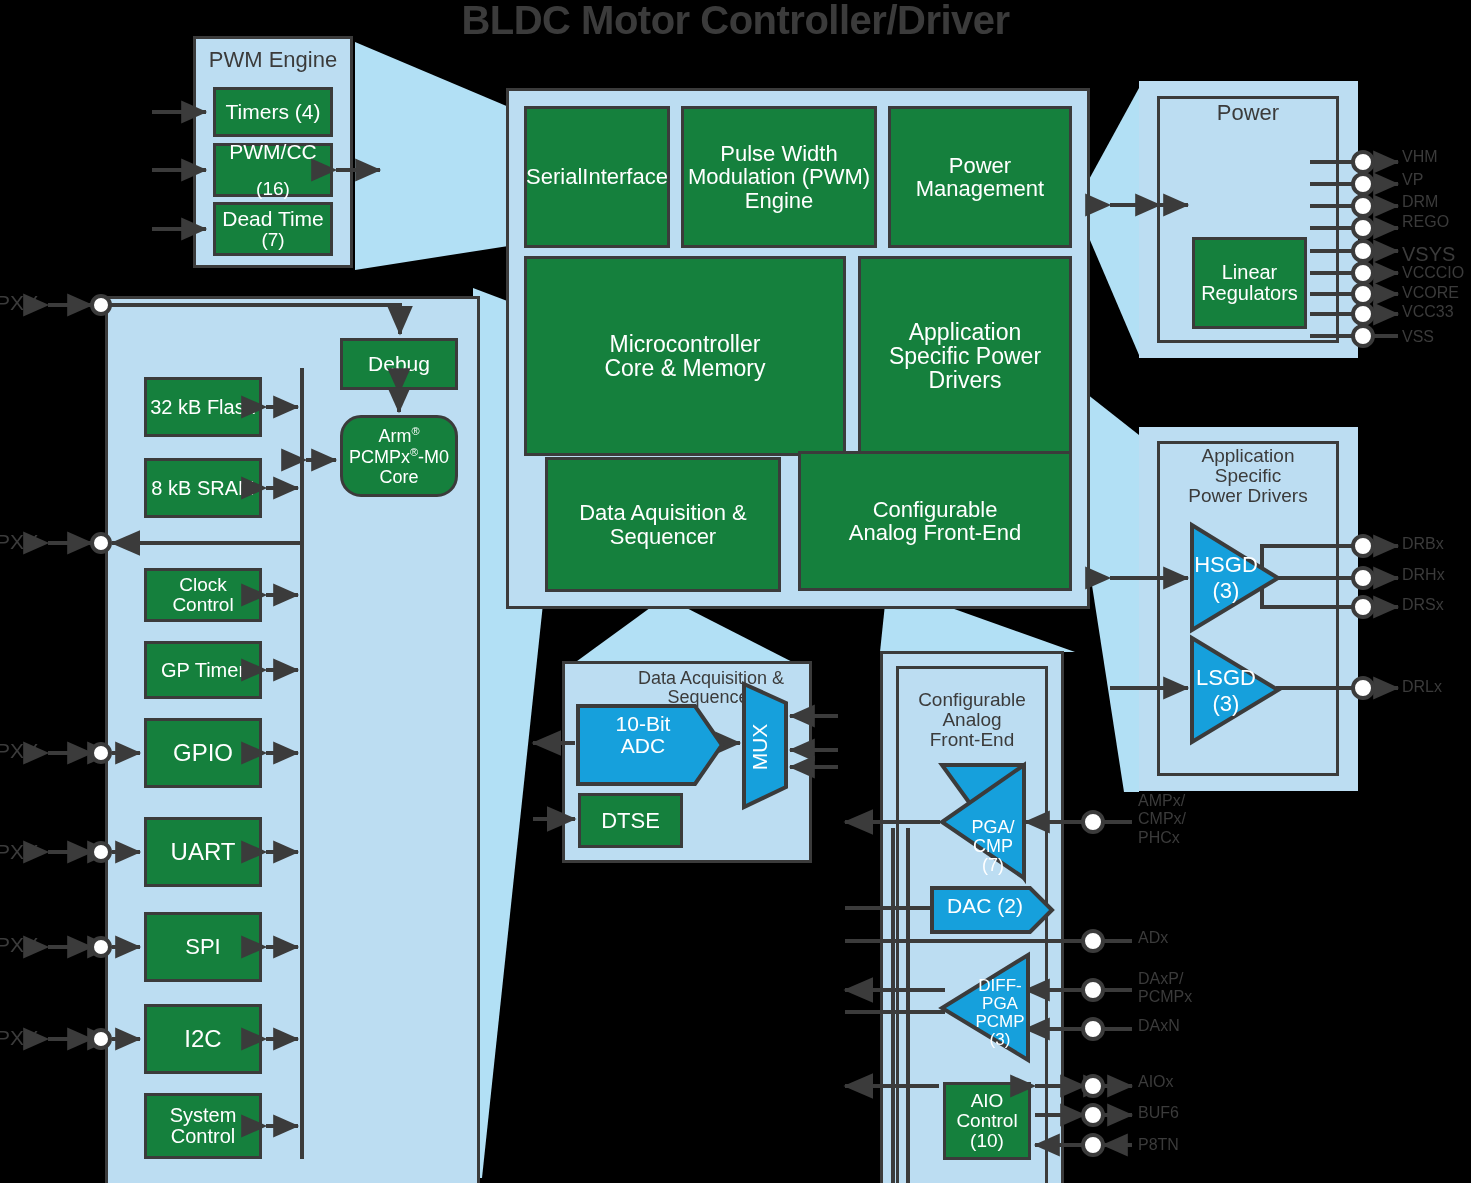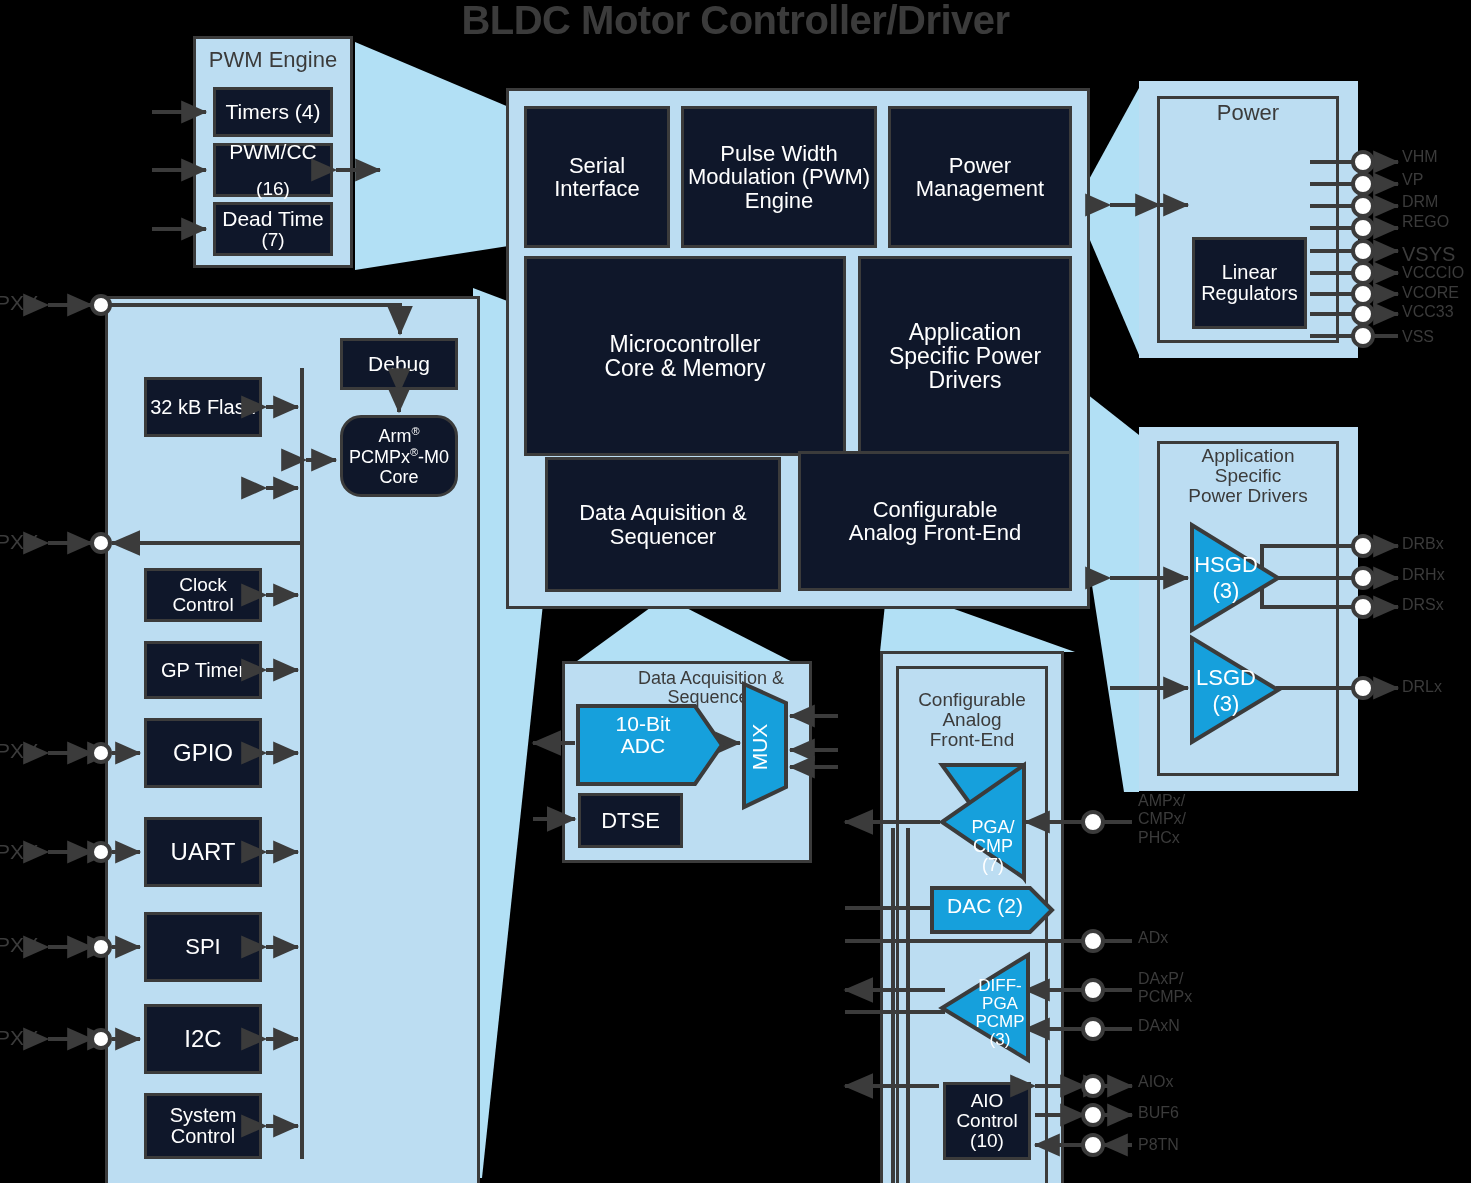--- a/index.html
+++ b/index.html
@@ -6,21 +6,21 @@
   html,body{margin:0;padding:0;background:#000;}
   body{width:1471px;height:1183px;position:relative;overflow:hidden;
        font-family:"Liberation Sans","DejaVu Sans",sans-serif;}
   .stage{position:absolute;left:0;top:0;width:1471px;height:1183px;}
 
   
   .abs{position:absolute;box-sizing:border-box;}
   .panel{background:#bcddf2;border:3px solid #3b3b3b;}
   .panel-nb{background:#bcddf2;}
   .inner{background:transparent;border:3px solid #3b3b3b;}
-  .blk{background:#0f172a;border:3px solid #3b3b3b;color:#fff;
+  .blk{background:#15803d;border:3px solid #3b3b3b;color:#fff;
        display:flex;align-items:center;justify-content:center;text-align:center;
        line-height:1.05;}
   .lbl{color:#3b3b3b;text-align:center;line-height:1.05;}
   .title{color:#3b3b3b;font-weight:bold;letter-spacing:-0.5px;}
   svg.ov{position:absolute;left:0;top:0;width:1471px;height:1183px;overflow:visible;}
 </style>
 </head>
 <body>
 
 <div class="stage">
@@ -53,21 +53,21 @@
     <span>PWM/CC</span>
     <span style="font-size:19px;margin-top:16px;">(16)</span>
   </div>
   <div class="abs blk" style="left:213px;top:202px;width:120px;height:54px;font-size:21px;flex-direction:column;">
     <span>Dead Time</span>
     <span style="font-size:19px;">(7)</span>
   </div>
 
   <div class="abs panel" style="left:506px;top:88px;width:584px;height:521px;"></div>
 
-  <div class="abs blk" style="left:524px;top:106px;width:146px;height:142px;font-size:22px;flex-direction:column;">
+  <div class="abs blk" style="left:524px;top:106px;width:146px;height:142px;font-size:22px;">
     <span>Serial</span>
     <span>Interface</span>
   </div>
 
   <div class="abs blk" style="left:681px;top:106px;width:196px;height:142px;font-size:22px;flex-direction:column;">
     <span>Pulse Width</span>
     <span>Modulation (PWM)</span>
     <span>Engine</span>
   </div>
 
@@ -104,20 +104,23 @@
   </div>
 
   <div class="abs blk" style="left:340px;top:415px;width:118px;height:82px;font-size:18px;flex-direction:column;line-height:1.12;border-radius:21px;">
     <span><span>Arm</span><sup style="font-size:11px;">®</sup></span>
     <span><span>PCMPx</span><sup style="font-size:11px;">®</sup><span>-M0</span></span>
     <span>Core</span>
   </div>
 
   <div class="abs blk" style="left:144px;top:377px;width:118px;height:60px;font-size:20px;">
     <span>32 kB Flash</span>
+  </div>
+  <div class="abs blk" style="left:144px;top:458px;width:118px;height:60px;font-size:20px;">
+    <span>8 kB SRAM</span>
   </div>
 
   <div class="abs blk" style="left:144px;top:568px;width:118px;height:54px;font-size:19px;">
     <span>Clock Control</span>
   </div>
   <div class="abs blk" style="left:144px;top:641px;width:118px;height:58px;font-size:20px;">
     <span>GP Timer</span>
   </div>
   <div class="abs blk" style="left:144px;top:718px;width:118px;height:70px;font-size:24px;">
     <span>GPIO</span>

